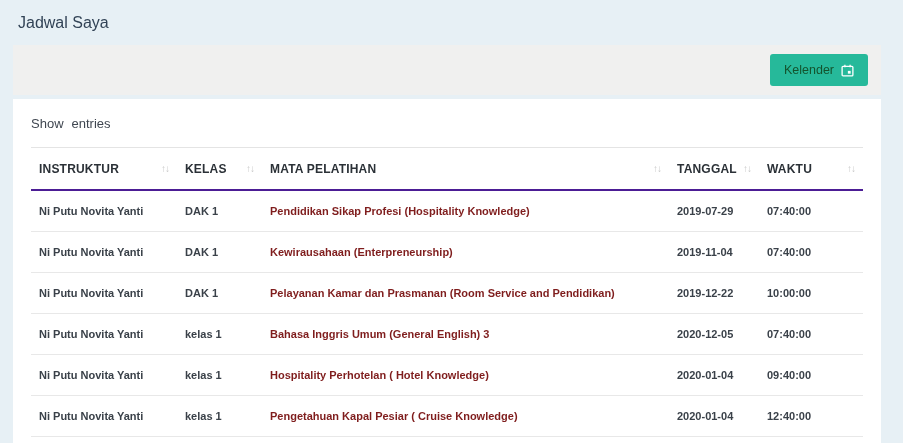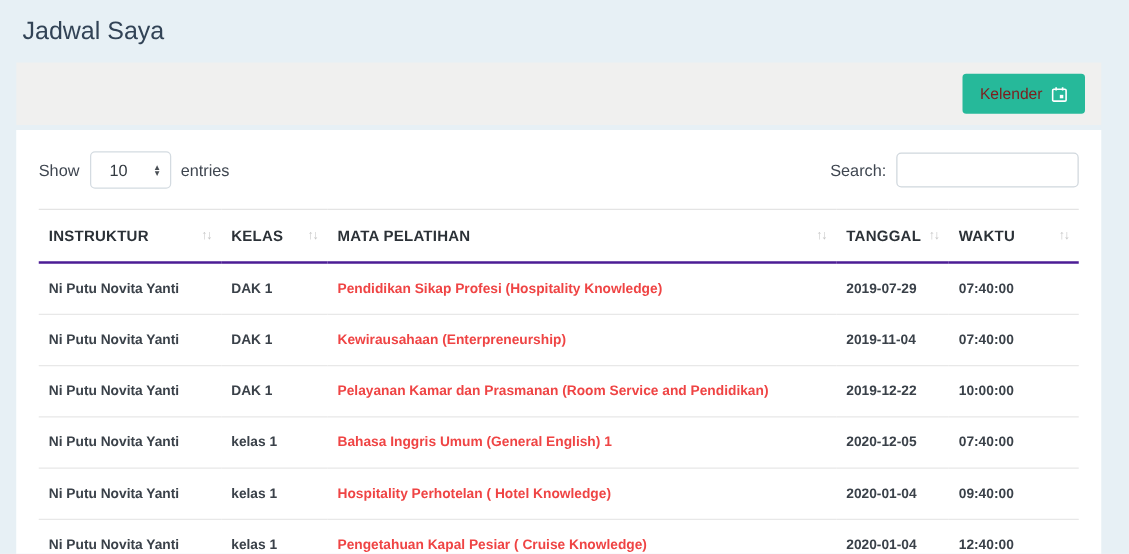--- a/index.html
+++ b/index.html
@@ -3,40 +3,40 @@
 <meta charset="utf-8">
 <style>
   * { box-sizing: border-box; margin: 0; padding: 0; }
   html, body {
     width: 903px; height: 443px;
     overflow: hidden;
     background: #e7f0f5;
     font-family: "Liberation Sans", "DejaVu Sans", sans-serif;
   }
   .page-title {
-    font-size: 20px;
+    font-size: 16px;
     font-weight: 500;
     color: #324356;
     padding: 14px 0 13px 18px;
   }
   .content { margin: 0 22px 0 13px; }
 
   
   .toolbar {
     background: #f0f0ef;
     height: 50px;
     display: flex;
     align-items: center;
     justify-content: flex-end;
     padding-right: 13px;
   }
   .btn-calendar {
     background: #26b99a;
     border: none;
-    color: #7f1d1d;
+    color: #14532d;
     font-family: inherit;
     font-size: 12.5px;
     padding: 9px 14px;
     border-radius: 3px;
     display: inline-flex;
     align-items: center;
     gap: 7px;
     cursor: pointer;
   }
   .btn-calendar svg { display: block; }
@@ -44,21 +44,21 @@
   
   .card {
     background: #ffffff;
     margin-top: 4px;
     padding: 17px 18px 20px 18px;
     min-height: 340px;
   }
   .dt-controls {
     display: flex;
     justify-content: space-between;
-    align-items: center;
+    align-items: flex-end;
     margin-bottom: 16px;
     font-size: 13px;
     color: #3f4650;
   }
   .length-control { display: flex; align-items: center; gap: 8px; }
   .select-wrap { position: relative; display: inline-block; }
   .length-select {
     appearance: none;
     -webkit-appearance: none;
     width: 65px; height: 30px;
@@ -126,21 +126,21 @@
   }
   tbody td {
     font-size: 11px;
     color: #3a4149;
     padding: 14px 8px;
     border-bottom: 1px solid #e8e8e8;
     white-space: nowrap;
     overflow: hidden;
     font-weight: bold;
   }
-  tbody td.course { color: #ef4444; cursor: pointer; }
+  tbody td.course { color: #7f1d1d; cursor: pointer; }
 </style>
 </head>
 <body>
 
 <h1 class="page-title">Jadwal Saya</h1>
 
 <div class="content">
 
   <div class="toolbar">
     <button class="btn-calendar">
@@ -154,34 +154,21 @@
         </svg>
       </span>
     </button>
   </div>
 
   <div class="card">
 
     <div class="dt-controls">
       <div class="length-control">
         <span>Show</span>
-        <span class="select-wrap">
-          <select class="length-select">
-            <option>10</option>
-          </select>
-          <span class="select-arrows">
-              <span>▴</span>
-              <span>▾</span>
-            </span>
-        </span>
         <span>entries</span>
-      </div>
-      <div class="search-control">
-        <span>Search:</span>
-        <input class="search-input" type="text" value="" style="">
       </div>
     </div>
 
     <table class="schedule">
       <colgroup>
         <col class="c-instr">
           <col class="c-kelas">
           <col class="c-mata">
           <col class="c-tgl">
           <col class="c-waktu">
@@ -231,21 +218,21 @@
         <td>Ni Putu Novita Yanti</td>
         <td>DAK 1</td>
         <td class="course">Pelayanan Kamar dan Prasmanan (Room Service and Pendidikan)</td>
         <td>2019-12-22</td>
         <td>10:00:00</td>
       </tr>
 
       <tr>
         <td>Ni Putu Novita Yanti</td>
         <td>kelas 1</td>
-        <td class="course">Bahasa Inggris Umum (General English) 1</td>
+        <td class="course">Bahasa Inggris Umum (General English) 3</td>
         <td>2020-12-05</td>
         <td>07:40:00</td>
       </tr>
 
       <tr>
         <td>Ni Putu Novita Yanti</td>
         <td>kelas 1</td>
         <td class="course">Hospitality Perhotelan ( Hotel Knowledge)</td>
         <td>2020-01-04</td>
         <td>09:40:00</td>

